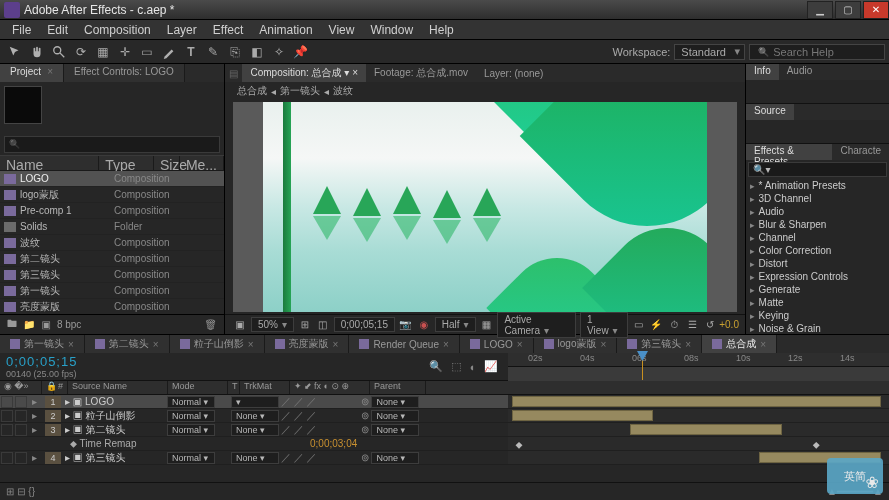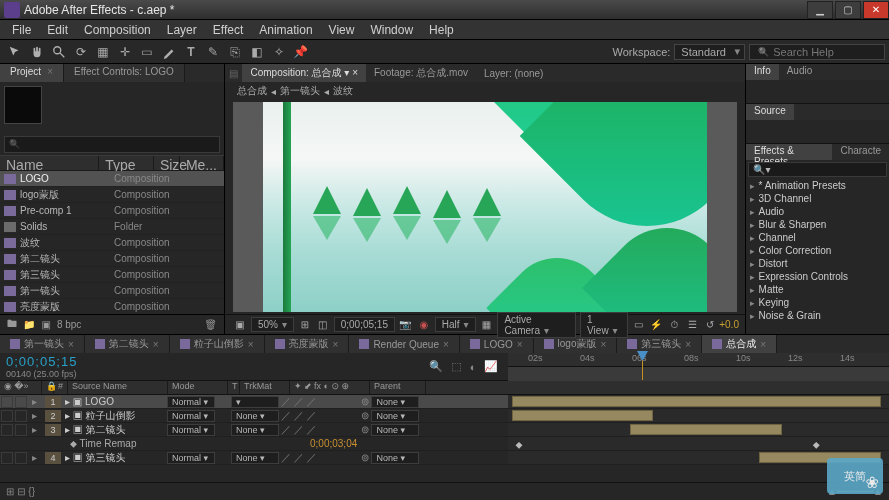--- a/index.html
+++ b/index.html
@@ -300,20 +300,21 @@
     <div class="rsearch">🔍▾</div>
     <div class="eplist" id="eplist">
         <div class="epitem">* Animation Presets</div>
         <div class="epitem">3D Channel</div>
         <div class="epitem">Audio</div>
         <div class="epitem">Blur &amp; Sharpen</div>
         <div class="epitem">Channel</div>
         <div class="epitem">Color Correction</div>
         <div class="epitem">Distort</div>
         <div class="epitem">Expression Controls</div>
+        <div class="epitem">Generate</div>
         <div class="epitem">Matte</div>
         <div class="epitem">Keying</div>
         <div class="epitem">Noise &amp; Grain</div>
       </div>
   </div>
 </div>
 
 <div class="timeline">
   <div class="tltabs" id="tltabs">
       <div class="tltab"><div class="sq"></div>第一镜头 <span style="color:#777;margin-left:4px">×</span></div>

